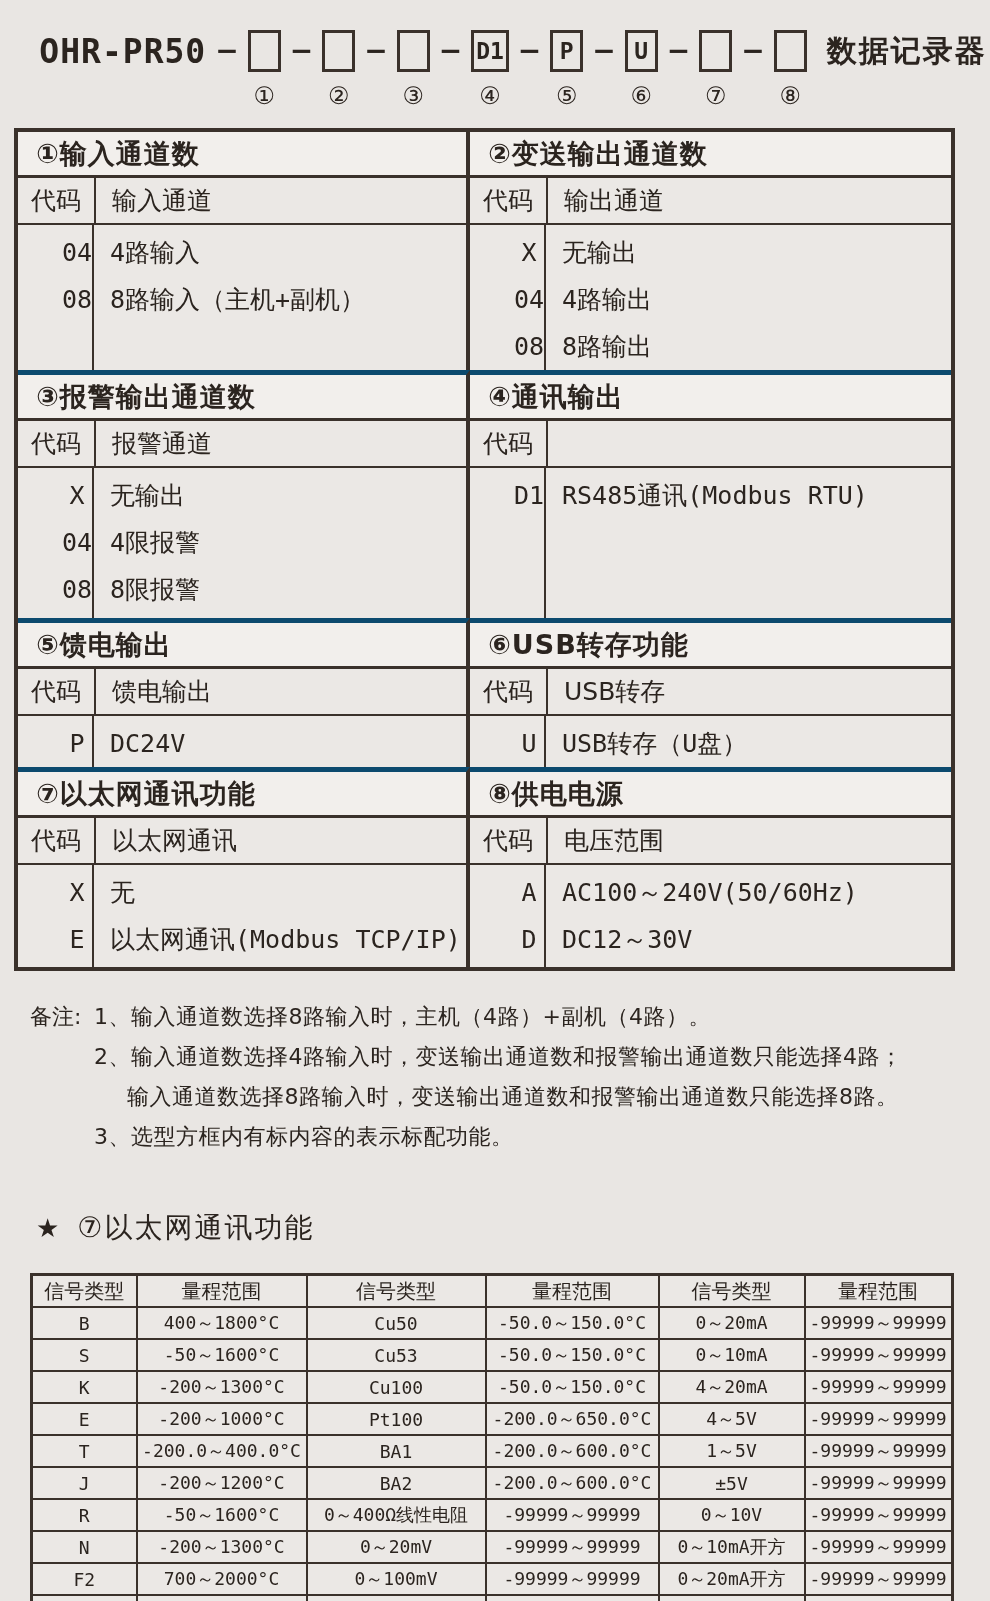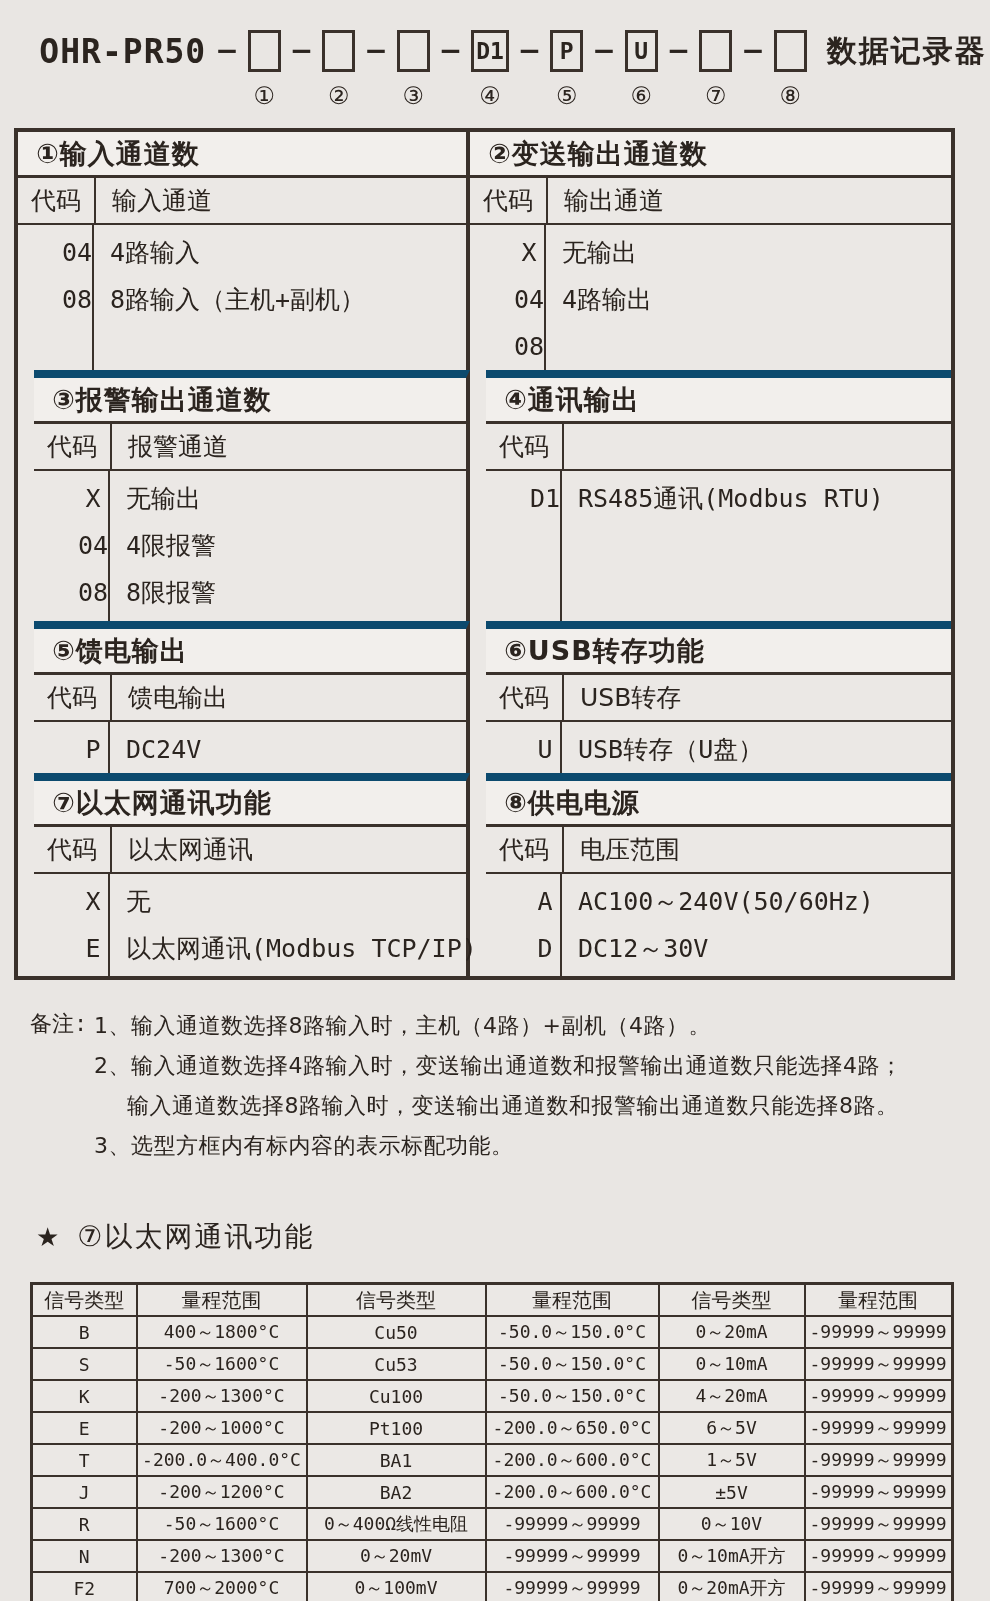--- a/index.html
+++ b/index.html
@@ -40,21 +40,21 @@
   
   .sel-table{
     margin-left:14px;width:941px;box-sizing:border-box;
     border:4px solid #3a312b;
     background:#ebe8e5;
     display:grid;
     grid-template-columns:452px 481px;
   }
   .sec{display:flex;flex-direction:column;box-sizing:border-box;}
   .sec-left{border-right:4px solid #3a312b;}
-  .bt{border-top:8px solid #0c4a6e;margin-left:16px;}
+  .bt{border-top:5px solid #0c4a6e;}
   .sec-title{
     height:43px;line-height:43px;
     padding-left:18px;
     font-weight:bold;font-size:27px;
     background:#f2efec;
     border-bottom:3px solid #3a312b;
     letter-spacing:1px;
   }
   .sec-head{display:flex;border-bottom:2px solid #3a312b;height:45px;}
   .sec-head .code-col{
@@ -72,21 +72,21 @@
   .opt-line{height:47px;line-height:47px;font-size:25px;white-space:nowrap;}
   .code-col .opt-line{text-align:center;font-family:"DejaVu Sans Mono","DejaVu Sans",monospace;}
   .desc-col .opt-line{font-family:"DejaVu Sans Mono","DejaVu Sans",monospace;}
   .body-b1{min-height:132px;}
   .body-b2{min-height:150px;}
   .body-b3{min-height:44px;}
   .body-b4{min-height:102px;}
 
   
   .notes{display:flex;margin:26px 0 0 30px;font-size:22px;}
-  .notes-label{flex:0 0 64px;line-height:40px;font-family:Liberation Mono, monospace;}
+  .notes-label{flex:0 0 64px;line-height:40px;}
   .note-line{line-height:40px;letter-spacing:0.5px;}
   .note-line.cont{padding-left:33px;}
 
   
   .star-heading{margin:52px 0 0 36px;font-size:28px;letter-spacing:2px;display:flex;align-items:center;}
   .star{font-size:26px;margin-right:16px;}
 
   
   table.sig{
     margin:26px 0 0 30px;
@@ -189,20 +189,21 @@
     </div>
     <div class="sec-body body-b1">
       <div class="code-col">
         <div class="opt-line">X</div>
         <div class="opt-line">04</div>
         <div class="opt-line">08</div>
       </div>
       <div class="desc-col">
         <div class="opt-line">无输出</div>
         <div class="opt-line">4路输出</div>
+        <div class="opt-line">8路输出</div>
       </div>
     </div>
   </div>
 
   <div class="sec sec-left bt">
     <div class="sec-title">③报警输出通道数</div>
     <div class="sec-head">
       <span class="code-col">代码</span>
       <span class="desc-col">报警通道</span>
     </div>
@@ -361,21 +362,21 @@
       <td>Cu100</td>
       <td>-50.0～150.0°C</td>
       <td>4～20mA</td>
       <td>-99999～99999</td>
     </tr>
     <tr>
       <td>E</td>
       <td>-200～1000°C</td>
       <td>Pt100</td>
       <td>-200.0～650.0°C</td>
-      <td>6～5V</td>
+      <td>4～5V</td>
       <td>-99999～99999</td>
     </tr>
     <tr>
       <td>T</td>
       <td>-200.0～400.0°C</td>
       <td>BA1</td>
       <td>-200.0～600.0°C</td>
       <td>1～5V</td>
       <td>-99999～99999</td>
     </tr>

